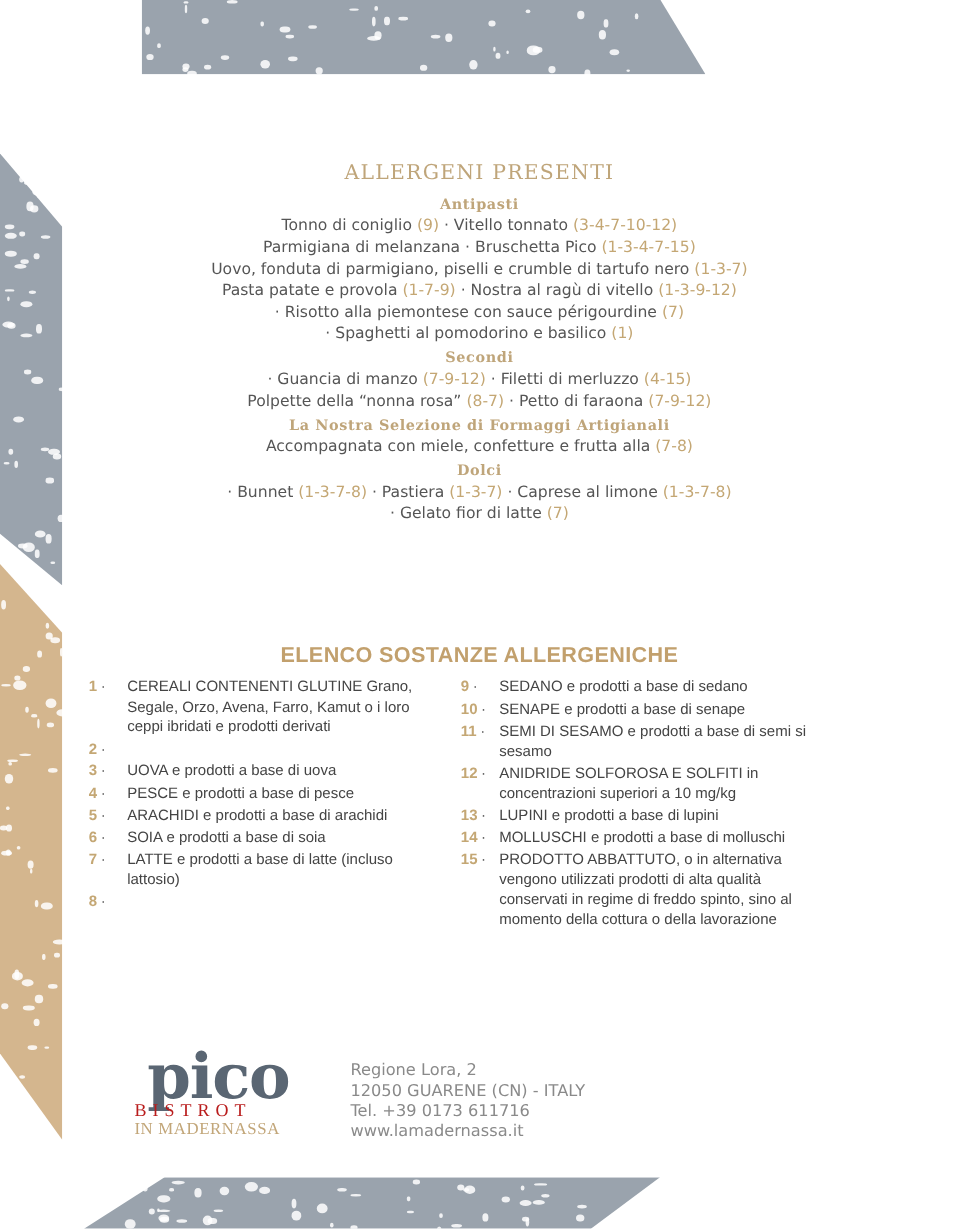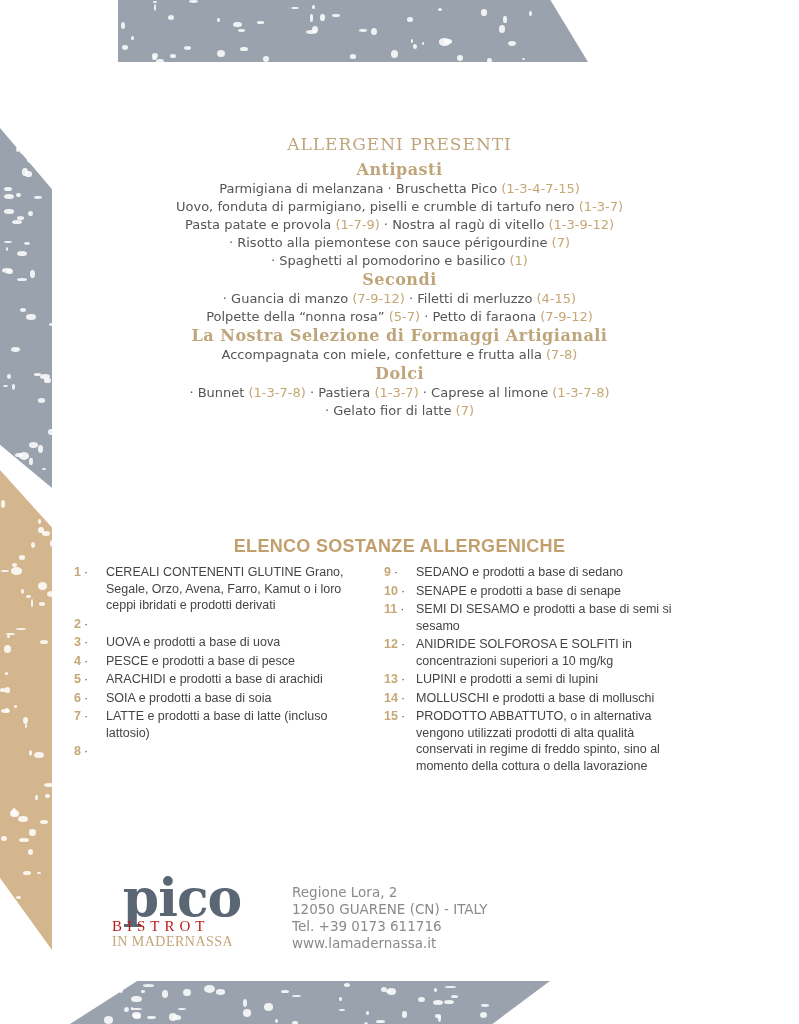--- a/index.html
+++ b/index.html
@@ -33,21 +33,21 @@
     .speck { position:absolute; background:#ffffff; border-radius:50%; opacity:.85; }
 
     .allergeni {
       position:absolute; left:0; top:134px; width:799px; text-align:center;
     }
     .main-title {
       font-family:"DejaVu Serif", serif; font-size:17px; letter-spacing:1px;
       color:#bfa57a; margin:0 0 6px 0; font-weight:normal;
     }
     .section-title {
-      font-family:"DejaVu Serif", serif; font-size:16px; font-weight:bold;
+      font-family:"DejaVu Serif", serif; font-size:12px; font-weight:bold;
       color:#bfa57a; margin:0; line-height:20px; letter-spacing:.5px;
     }
     .dish-line {
       font-size:13px; line-height:18px; color:#555;
     }
     .codes { color:#c4a774; }
 
     .elenco-title {
       position:absolute; left:0; width:799px; top:536px; text-align:center;
       font-family:"Liberation Sans", sans-serif; font-weight:bold; font-size:18px;
@@ -276,28 +276,29 @@
     <div class="speck" style="left: 104.499px; top: 1016.32px; width: 8.60386px; height: 7.59025px;"></div>
     <div class="speck" style="left: 143.481px; top: 983.609px; width: 10.7716px; height: 3.06628px;"></div>
     <div class="speck" style="left: 292.174px; top: 994.684px; width: 9.12454px; height: 2.14725px;"></div>
     <div class="speck" style="left: 131.197px; top: 995.717px; width: 10.5515px; height: 6.53686px;"></div>
   </div>
 
 <div class="allergeni">
   <h1 class="main-title">ALLERGENI PRESENTI</h1>
   <div id="sections">
       <div class="section-title">Antipasti</div>
+      <div class="dish-line"><span>Tonno di coniglio </span><span class="codes">(9)</span><span> · Vitello tonnato </span><span class="codes">(3-4-7-10-12)</span></div>
       <div class="dish-line"><span>Parmigiana di melanzana · Bruschetta Pico </span><span class="codes">(1-3-4-7-15)</span></div>
       <div class="dish-line"><span>Uovo, fonduta di parmigiano, piselli e crumble di tartufo nero </span><span class="codes">(1-3-7)</span></div>
       <div class="dish-line"><span>Pasta patate e provola </span><span class="codes">(1-7-9)</span><span> · Nostra al ragù di vitello </span><span class="codes">(1-3-9-12)</span></div>
       <div class="dish-line"><span>· Risotto alla piemontese con sauce périgourdine </span><span class="codes">(7)</span></div>
       <div class="dish-line"><span>· Spaghetti al pomodorino e basilico </span><span class="codes">(1)</span></div>
       <div class="section-title">Secondi</div>
       <div class="dish-line"><span>· Guancia di manzo </span><span class="codes">(7-9-12)</span><span> · Filetti di merluzzo </span><span class="codes">(4-15)</span></div>
-      <div class="dish-line"><span>Polpette della “nonna rosa” </span><span class="codes">(5-7)</span><span> · Petto di faraona </span><span class="codes">(7-9-12)</span></div>
+      <div class="dish-line"><span>Polpette della “nonna rosa” </span><span class="codes">(8-7)</span><span> · Petto di faraona </span><span class="codes">(7-9-12)</span></div>
       <div class="section-title">La Nostra Selezione di Formaggi Artigianali</div>
       <div class="dish-line"><span>Accompagnata con miele, confetture e frutta alla </span><span class="codes">(7-8)</span></div>
       <div class="section-title">Dolci</div>
       <div class="dish-line"><span>· Bunnet </span><span class="codes">(1-3-7-8)</span><span> · Pastiera </span><span class="codes">(1-3-7)</span><span> · Caprese al limone </span><span class="codes">(1-3-7-8)</span></div>
       <div class="dish-line"><span>· Gelato fior di latte </span><span class="codes">(7)</span></div>
     </div>
 </div>
 
 <h2 class="elenco-title">ELENCO SOSTANZE ALLERGENICHE</h2>
 <div class="col col-left" id="col-left">
@@ -344,21 +345,21 @@
     <div class="item">
       <span class="num"><span>11</span><span class="dot">·</span></span>
       <span class="txt">SEMI DI SESAMO e prodotti a base di semi si sesamo</span>
     </div>
     <div class="item">
       <span class="num"><span>12</span><span class="dot">·</span></span>
       <span class="txt">ANIDRIDE SOLFOROSA E SOLFITI in concentrazioni superiori a 10 mg/kg</span>
     </div>
     <div class="item">
       <span class="num"><span>13</span><span class="dot">·</span></span>
-      <span class="txt">LUPINI e prodotti a semi di lupini</span>
+      <span class="txt">LUPINI e prodotti a base di lupini</span>
     </div>
     <div class="item">
       <span class="num"><span>14</span><span class="dot">·</span></span>
       <span class="txt">MOLLUSCHI e prodotti a base di molluschi</span>
     </div>
     <div class="item">
       <span class="num"><span>15</span><span class="dot">·</span></span>
       <span class="txt">PRODOTTO ABBATTUTO, o in alternativa vengono utilizzati prodotti di alta qualità conservati in regime di  freddo spinto, sino al momento della cottura o della lavorazione</span>
     </div>
   </div>

